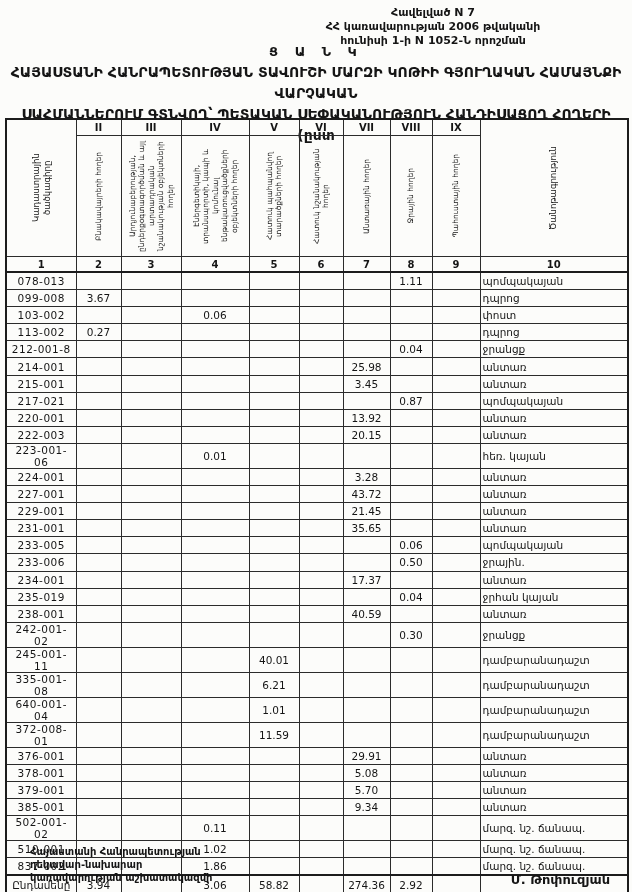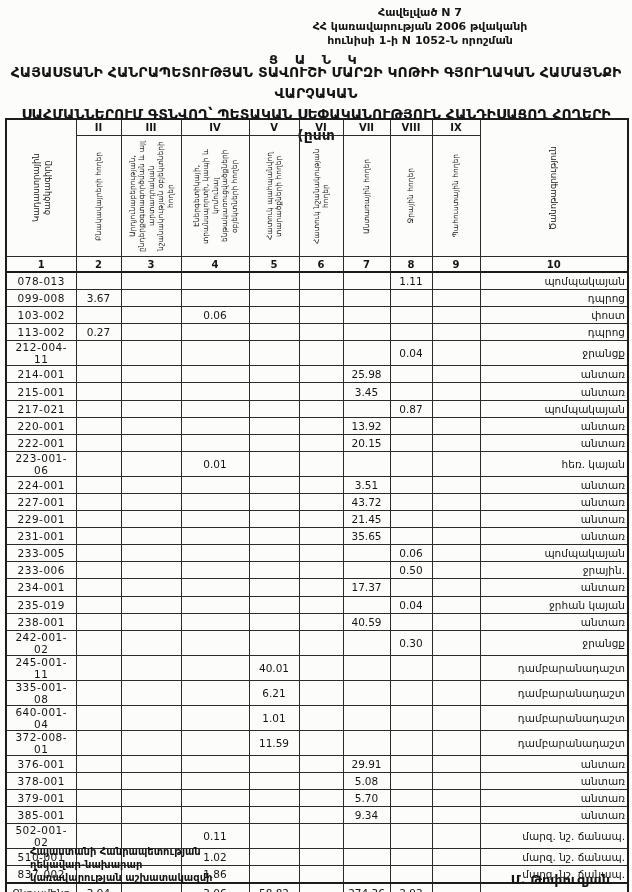--- a/index.html
+++ b/index.html
@@ -4,26 +4,26 @@
 <style>
   html,body{margin:0;padding:0;background:#e8e8e6;}
   .page{
     position:relative;width:632px;height:892px;margin:0 auto;
     background:#fcfcfa;color:#151515;
     font-family:"DejaVu Sans","Liberation Sans",sans-serif;
     overflow:hidden;
   }
   
   .appendix{
-    position:absolute;top:6px;left:227px;width:386px;
+    position:absolute;top:6px;left:240px;width:386px;
     text-align:center;font-size:11px;font-weight:bold;line-height:1.25;
   }
   .list-heading{
     position:absolute;top:44px;left:0;width:100%;
-    text-align:center;font-size:13px;font-weight:bold;letter-spacing:6px;margin-top:8px;
+    text-align:center;font-size:13px;font-weight:bold;letter-spacing:6px;
   }
   .doc-title{
     position:absolute;top:62px;left:8px;width:616px;
     text-align:center;font-size:14px;font-weight:bold;line-height:1.5;
   }
   
   table.land{
     position:absolute;top:118px;left:5px;width:622px;
     border-collapse:collapse;table-layout:fixed;
     font-size:10.5px;
@@ -37,21 +37,21 @@
   .vtext{
     writing-mode:vertical-rl;transform:rotate(180deg);
     font-size:7.5px;font-weight:normal;line-height:1.25;
     max-height:116px;margin:0 auto;text-align:center;white-space:normal;
   }
   .vtext.big{font-size:8.5px;}
   tr.numrow td{height:14px;text-align:center;font-size:10px;font-weight:bold;border-bottom:2px solid #1c1c1c;}
   tbody.data td{height:16.1px;}
   td.code{text-align:center;padding-left:3px;letter-spacing:0.5px;}
   td.val{text-align:center;}
-  td.note{text-align:right;padding-left:5px;}
+  td.note{text-align:left;padding-left:5px;}
   tr.total td{border-top:2px solid #1c1c1c;height:17px;}
   td.total-label{text-align:center;}
   
   .footer-left{
     position:absolute;left:30px;top:845px;
     font-size:10px;font-weight:bold;line-height:1.3;
   }
   .footer-signer{
     position:absolute;right:22px;top:872px;
     font-size:13px;font-weight:bold;
@@ -187,21 +187,21 @@
           <td class="val"></td>
           <td class="val"></td>
           <td class="val"></td>
           <td class="val"></td>
           <td class="val"></td>
           <td class="val"></td>
           <td class="val"></td>
           <td class="note">դպրոց</td>
         </tr>
         <tr>
-          <td class="code">212-004-11</td>
+          <td class="code">212-001-8</td>
           <td class="val"></td>
           <td class="val"></td>
           <td class="val"></td>
           <td class="val"></td>
           <td class="val"></td>
           <td class="val"></td>
           <td class="val">0.04</td>
           <td class="val"></td>
           <td class="note">ջրանցք</td>
         </tr>
@@ -247,21 +247,21 @@
           <td class="val"></td>
           <td class="val"></td>
           <td class="val"></td>
           <td class="val"></td>
           <td class="val">13.92</td>
           <td class="val"></td>
           <td class="val"></td>
           <td class="note">անտառ</td>
         </tr>
         <tr>
-          <td class="code">222-001</td>
+          <td class="code">222-003</td>
           <td class="val"></td>
           <td class="val"></td>
           <td class="val"></td>
           <td class="val"></td>
           <td class="val"></td>
           <td class="val">20.15</td>
           <td class="val"></td>
           <td class="val"></td>
           <td class="note">անտառ</td>
         </tr>
@@ -277,21 +277,21 @@
           <td class="val"></td>
           <td class="note">հեռ. կայան</td>
         </tr>
         <tr>
           <td class="code">224-001</td>
           <td class="val"></td>
           <td class="val"></td>
           <td class="val"></td>
           <td class="val"></td>
           <td class="val"></td>
-          <td class="val">3.51</td>
+          <td class="val">3.28</td>
           <td class="val"></td>
           <td class="val"></td>
           <td class="note">անտառ</td>
         </tr>
         <tr>
           <td class="code">227-001</td>
           <td class="val"></td>
           <td class="val"></td>
           <td class="val"></td>
           <td class="val"></td>

